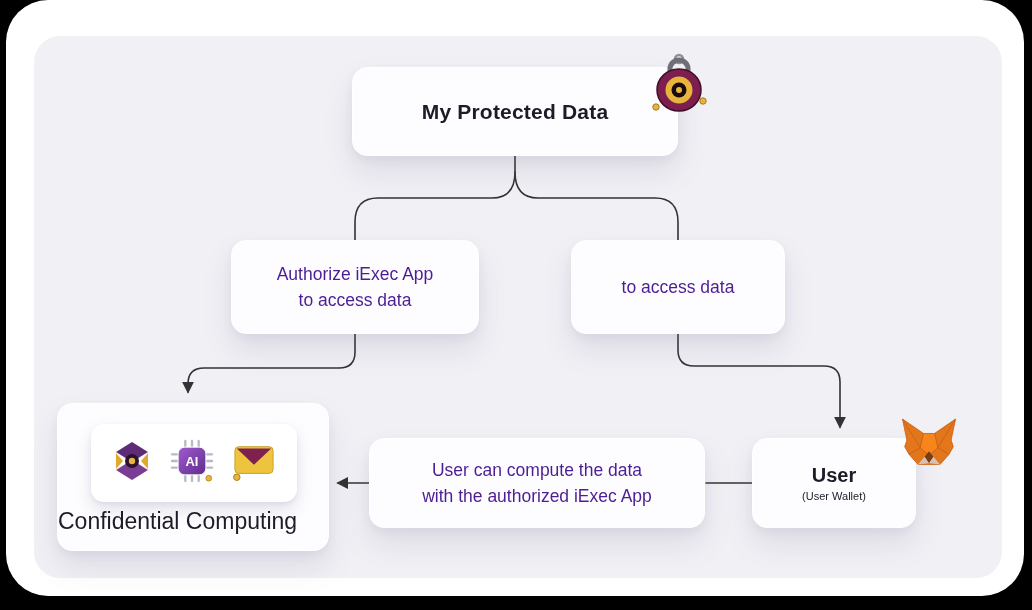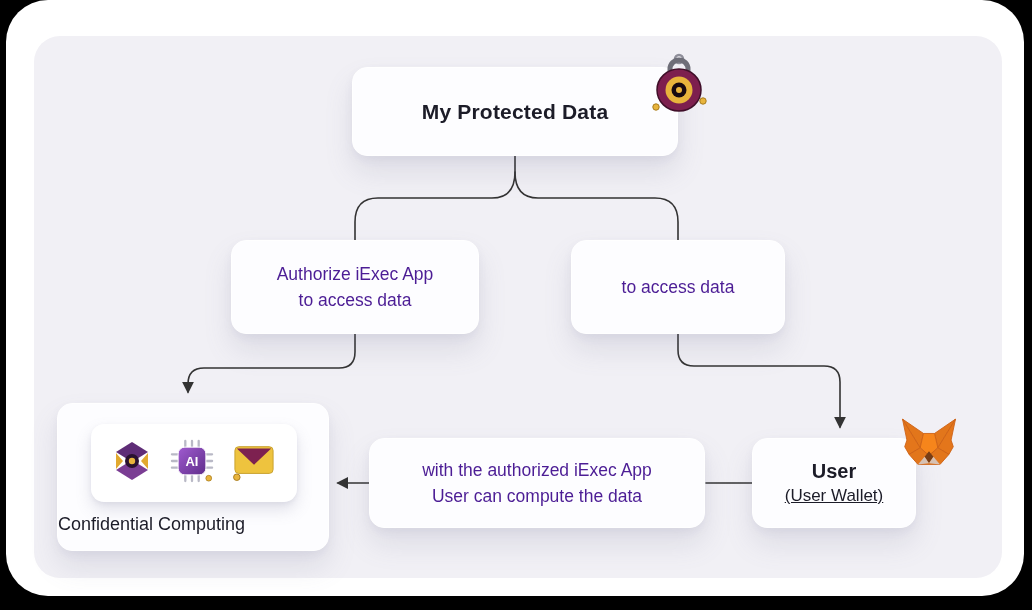--- a/index.html
+++ b/index.html
@@ -14,34 +14,34 @@
 
   .lines  { position:absolute; inset:0; width:1032px; height:610px; pointer-events:none; }
 
   .node   { position:absolute; background:#fdfdff; border:1px solid #ffffff; border-radius:15px;
             box-shadow:0 16px 28px rgba(116,116,150,0.16), 0 4px 8px rgba(116,116,150,0.08);
             display:flex; flex-direction:column; align-items:center; justify-content:center;
             color:#1c1c28; }
   .node .txt   { font-size:17.5px; line-height:1.5; color:#4c1d95; }
   .node .title { font-size:21px; font-weight:bold; letter-spacing:0.2px; }
   .node .big   { font-size:20px; font-weight:bold; line-height:1.35; }
-  .node .sub   { font-size:17px; line-height:1.35;text-decoration:underline; }
+  .node .sub   { font-size:11px; line-height:1.35; }
 
   #node-protected     { left:352px; top:67px;  width:326px; height:89px; }
   #node-auth-app      { left:231px; top:240px; width:248px; height:94px; }
   #node-auth-user     { left:571px; top:240px; width:214px; height:94px; }
   #node-confidential  { left:57px;  top:403px; width:272px; height:148px; justify-content:flex-start; }
   #node-compute       { left:369px; top:438px; width:336px; height:90px; }
   #node-user          { left:752px; top:438px; width:164px; height:90px; }
 
   .icons-box { position:absolute; left:33px; top:20px; width:206px; height:78px;
                background:#ffffff; border-radius:13px;
                box-shadow:0 8px 16px rgba(116,116,150,0.20), 0 2px 4px rgba(116,116,150,0.10);
                display:flex; align-items:center; justify-content:center; gap:16px; }
-  .cc-label  { position:absolute; left:0; right:0; bottom:15px; font-size:18px; color:#1c1c28; }
+  .cc-label  { position:absolute; left:0; right:0; bottom:15px; font-size:23px; color:#1c1c28; }
 
   .float-icon { position:absolute; z-index:5; }
   #icon-lock  { left:642px; top:50px;  width:74px; height:66px; }
   #icon-fox   { left:900px; top:418px; width:58px; height:53px; }
 </style>
 </head>
 <body>
 
 <div class="page">
   <div class="card"></div>
@@ -129,22 +129,22 @@
           <path d="M7,9 L25,26 L43,9 Z" fill="#7d2150"></path>
           <circle cx="7" cy="39" r="3.4" fill="#e8b43c" stroke="#a87c1e" stroke-width="1"></circle>
         </svg>
       </span>
 
     </div>
     <div class="cc-label">Confidential Computing</div>
   </div>
 
   <div class="node" id="node-compute">
+    <div class="txt">User can compute the data</div>
     <div class="txt">with the authorized iExec App</div>
-    <div class="txt">User can compute the data</div>
   </div>
 
   <div class="node" id="node-user">
     <div class="big">User</div>
     <div class="sub">(User Wallet)</div>
   </div>
 
   <span class="float-icon" id="icon-fox">
     <svg viewBox="0 0 52 48" width="58" height="53">
       <path d="M2,1 L21,14 L18,27 Z" fill="#e2761b" stroke="#cd6116" stroke-width="0.8"></path>

